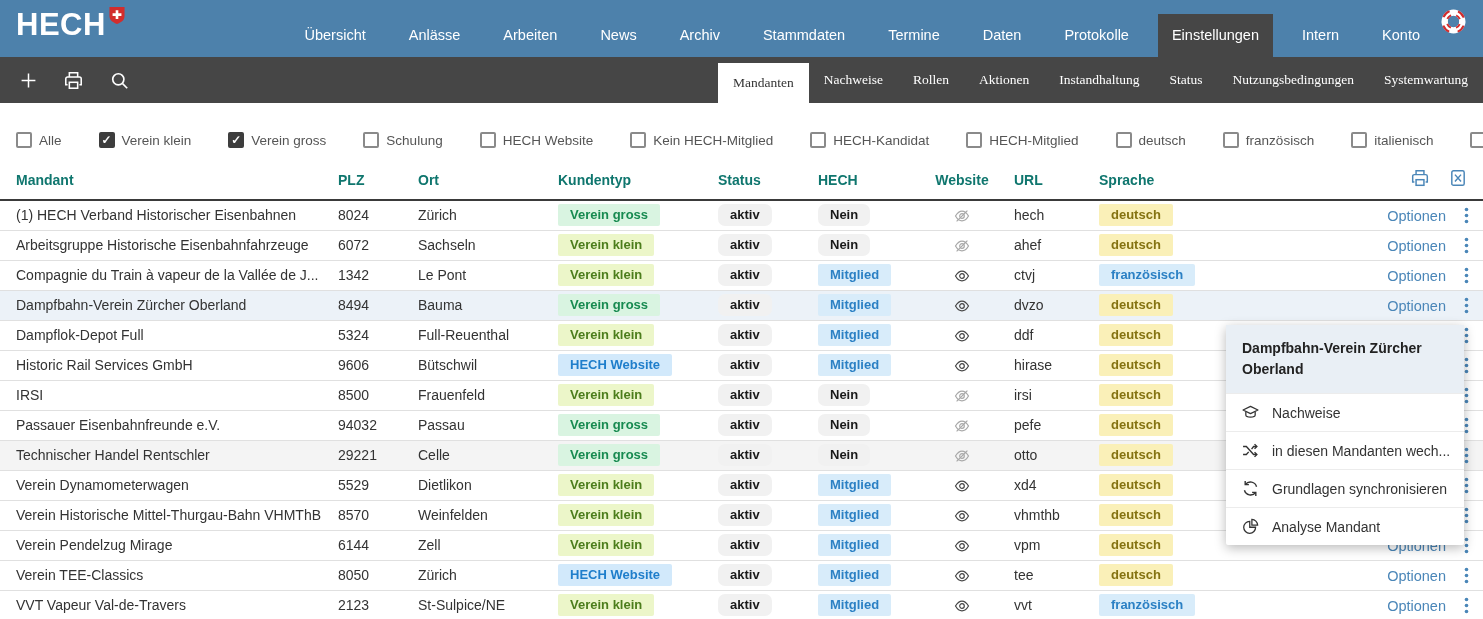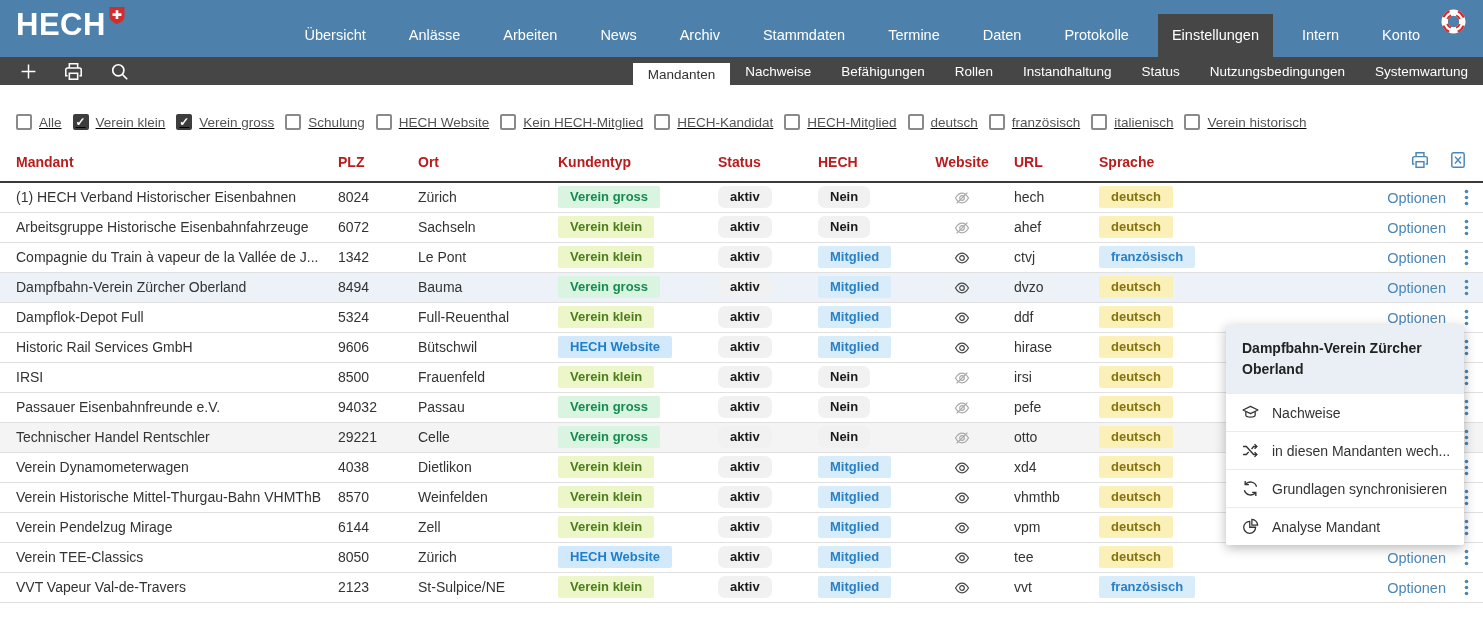--- a/index.html
+++ b/index.html
@@ -12,38 +12,38 @@
   .topbar { height:57px; background:#4d81ab; display:flex; align-items:stretch; }
   .logo { display:flex; align-items:flex-start; padding:8px 10px 0 16px; cursor:pointer; }
   .logo-text { color:#fff; font-size:31px; font-weight:bold; letter-spacing:.5px; line-height:1.1; }
   .logo-shield { margin-left:3px; margin-top:-2px; }
   .topnav { display:flex; margin-left:auto; align-items:flex-end;gap:15px; }
   .nav-item { color:#fff; font-size:14.5px; padding:0 14px; height:43px; line-height:43px;
               cursor:pointer; white-space:nowrap; }
   .nav-item.active { background:#464646; }
   .lifering-wrap { display:flex; align-items:center; height:43px; padding:0 16px 0 6px; cursor:pointer; }
   
-  .toolbar { height:28px; background:#464646; display:flex; align-items:stretch; }
+  .toolbar { height:46px; background:#464646; display:flex; align-items:stretch;font-family:Liberation Serif, serif; }
   .tool-icons { display:flex; align-items:center; gap:27px; padding:0 20px; }
   .tool-btn { display:flex; align-items:center; cursor:pointer; color:#fff; }
   .tabs { display:flex; margin-left:auto; }
   .tab { color:#fff; font-size:13.5px; display:flex; align-items:center; padding:0 15px;
          cursor:pointer; white-space:nowrap; }
   .tab.active { background:#fff; color:#333; margin-top:6px; }
   
-  .filters { display:flex; align-items:flex-end; gap:11px; padding:29px 16px 15px 16px;text-decoration:underline; }
+  .filters { display:flex; align-items:flex-end; gap:37px; padding:29px 16px 15px 16px; }
   .filter { display:flex; align-items:center; gap:7px; font-size:13.5px; color:#555;
             cursor:pointer; white-space:nowrap; }
   .cb { width:16px; height:16px; border:2px solid #8a8a8a; border-radius:2px; background:#fff;
         display:flex; align-items:center; justify-content:center; flex:0 0 auto; }
   .cb.checked { background:#3d3d3d; border-color:#3d3d3d; }
   .cb.checked::after { content:"\2713"; color:#fff; font-size:12px; font-weight:bold; line-height:1; }
   
   table { width:1483px; border-collapse:collapse; table-layout:fixed; font-size:14px; color:#333; }
-  th { font-weight:bold; color:#b91c1c; text-align:left; padding:6px 8px 9px 8px;
+  th { font-weight:bold; color:#0f766e; text-align:left; padding:6px 8px 9px 8px;
        border-bottom:2px solid #3a3a3a; font-size:14px; white-space:nowrap; }
   th:first-child, td:first-child { padding-left:16px; }
   td { padding:0 8px; height:30px; border-bottom:1px solid #e0e0e0; white-space:nowrap;
        overflow:hidden; text-overflow:ellipsis; }
   tr.selected td { background:#ecf2f8; }
   tr.hover td { background:#f4f4f4; }
   .c-center { text-align:center; }
   .badge { display:inline-block; padding:3px 12px; font-size:13px; font-weight:bold;
            border-radius:2px; line-height:1.25; }
   .b-gross    { background:#d9f4e1; color:#178a50; }
@@ -125,22 +125,22 @@
     <span class="tool-btn">
       <svg width="19" height="19" viewBox="0 0 16 16" fill="none" stroke="#fff" stroke-width="1.4">
           <circle cx="7" cy="7" r="4.7"></circle>
           <path d="M10.6 10.6 14.5 14.5"></path>
         </svg>
     </span>
   </div>
   <nav class="tabs" id="tabs">
       <span class="tab active">Mandanten</span>
       <span class="tab">Nachweise</span>
-      <span class="tab">Befähigungen</span>
       <span class="tab">Rollen</span>
+      <span class="tab">Aktionen</span>
       <span class="tab">Instandhaltung</span>
       <span class="tab">Status</span>
       <span class="tab">Nutzungsbedingungen</span>
       <span class="tab">Systemwartung</span>
     </nav>
 </div>
 
 <div class="filters" id="filters">
     <label class="filter">
       <span class="cb"></span>
@@ -398,21 +398,21 @@
         <td>otto</td>
         <td><span class="badge b-de">deutsch</span></td>
         <td class="options-cell"><span class="opt-link">Optionen</span><span><svg class="kebab" width="5" height="17" viewBox="0 0 4 16" fill="#4a86b8">
               <circle cx="2" cy="2.3" r="1.7"></circle>
               <circle cx="2" cy="8" r="1.7"></circle>
               <circle cx="2" cy="13.7" r="1.7"></circle>
             </svg></span></td>
       </tr>
       <tr>
         <td>Verein Dynamometerwagen</td>
-        <td>4038</td>
+        <td>5529</td>
         <td>Dietlikon</td>
         <td><span class="badge b-klein">Verein klein</span></td>
         <td><span class="badge b-plain">aktiv</span></td>
         <td><span class="badge b-mitglied">Mitglied</span></td>
         <td class="c-center"><svg class="eye" width="16" height="16" viewBox="0 0 16 16">
             <path d="M1.5 8C3.5 4.6 5.8 3.1 8 3.1S12.5 4.6 14.5 8C12.5 11.4 10.2 12.9 8 12.9S3.5 11.4 1.5 8Z" fill="none" stroke="#444" stroke-width="1.2"></path>
             <circle cx="8" cy="8" r="2.3" fill="none" stroke="#444" stroke-width="1.2"></circle>
           </svg></td>
         <td>xd4</td>
         <td><span class="badge b-de">deutsch</span></td>

